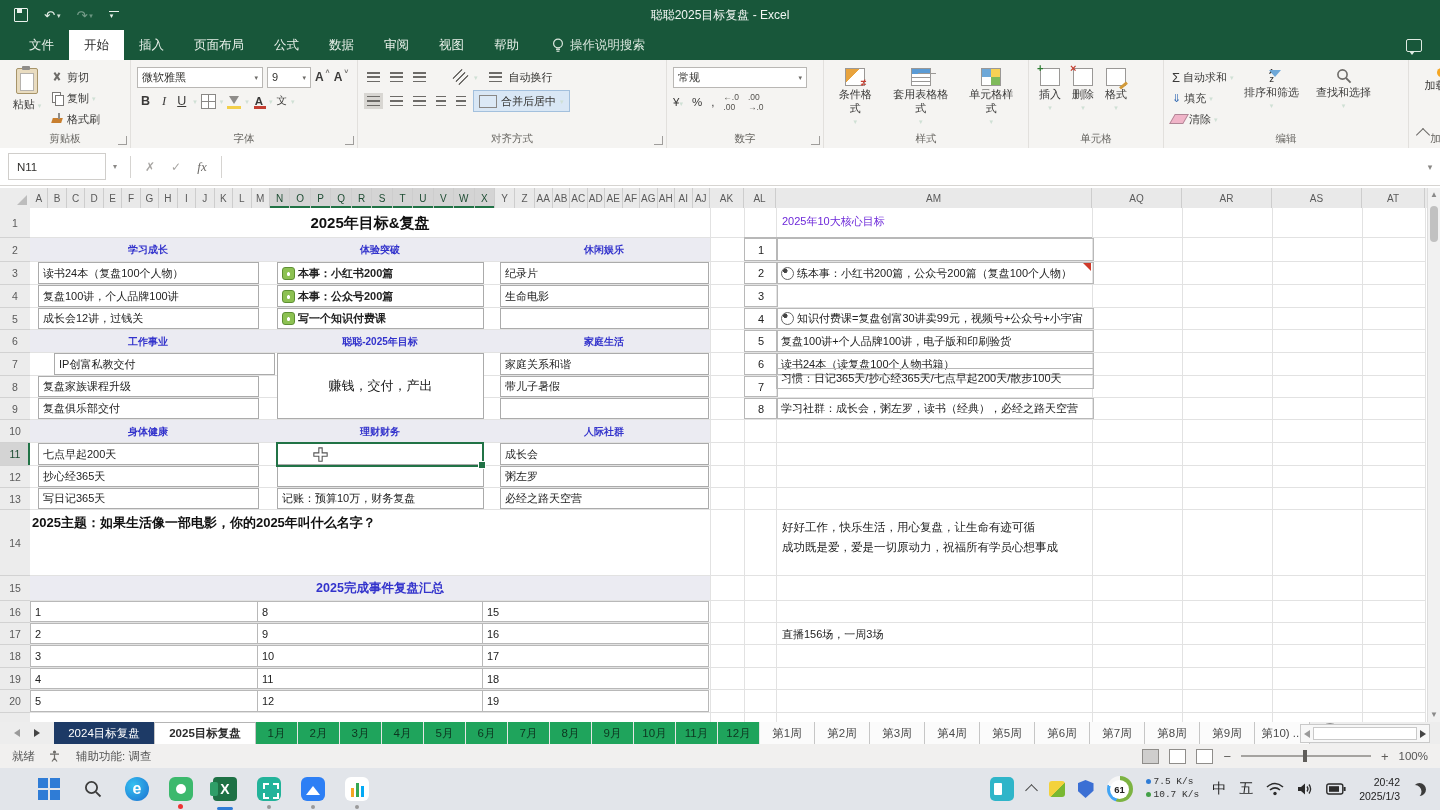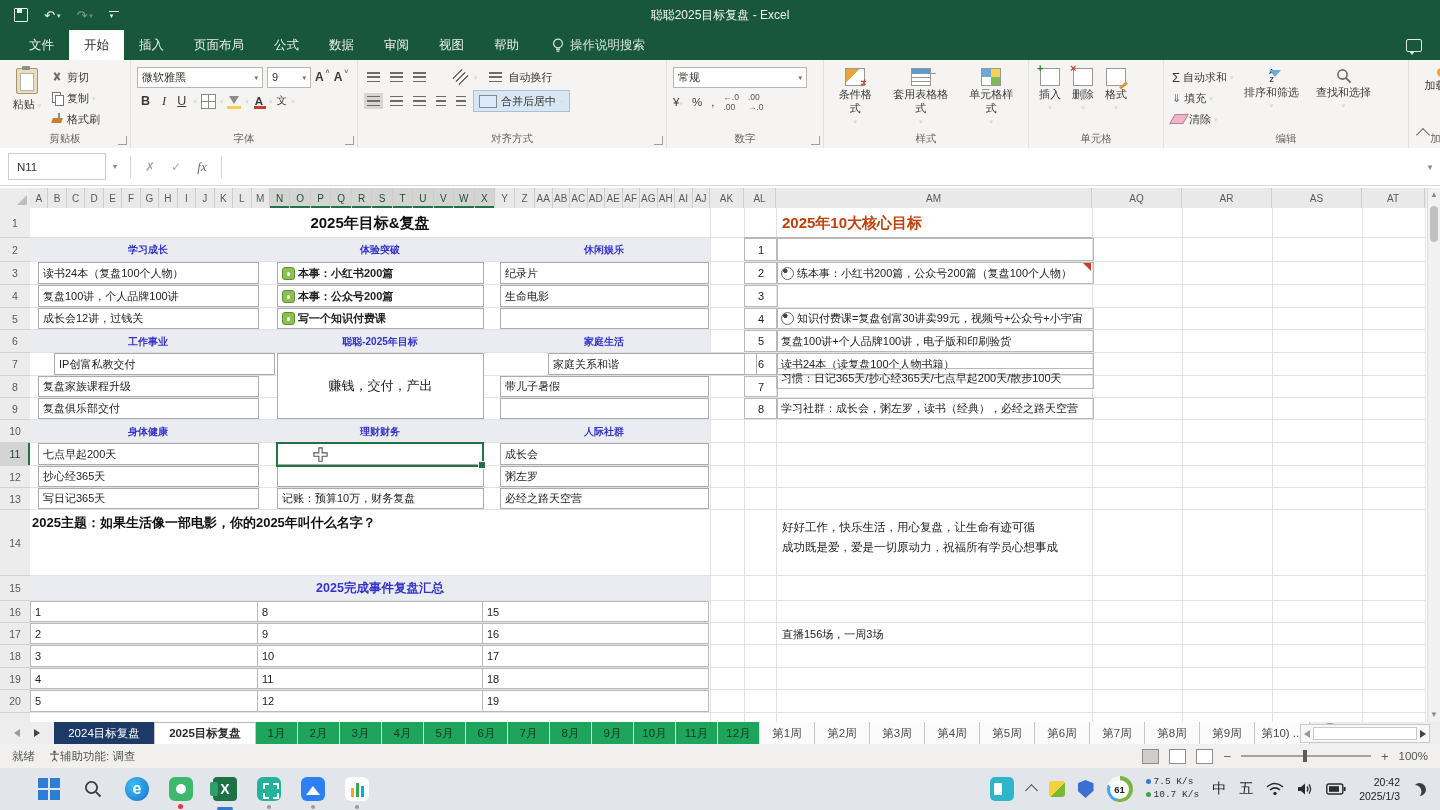--- a/index.html
+++ b/index.html
@@ -536,21 +536,21 @@
       <div class="gl" style="left: 0px; top: 504px; width: 1395px; height: 1px;"></div>
       <div class="gl" style="left: 680px; top: 0px; width: 1px; height: 514px;"></div>
       <div class="gl" style="left: 714px; top: 0px; width: 1px; height: 514px;"></div>
       <div class="gl" style="left: 746px; top: 0px; width: 1px; height: 514px;"></div>
       <div class="gl" style="left: 1062px; top: 0px; width: 1px; height: 514px;"></div>
       <div class="gl" style="left: 1152px; top: 0px; width: 1px; height: 514px;"></div>
       <div class="gl" style="left: 1242px; top: 0px; width: 1px; height: 514px;"></div>
       <div class="gl" style="left: 1332px; top: 0px; width: 1px; height: 514px;"></div>
       <div class="gl" style="left: 1395px; top: 0px; width: 1px; height: 514px;"></div>
       <div class="freetxt" style="left: 0px; top: 0px; width: 680px; height: 30px; line-height: 30px; text-align: center; font-weight: bold; font-size: 15px; color: rgb(17, 17, 17);">2025年目标&amp;复盘</div>
-      <div class="freetxt" style="left: 752px; top: 6px; font-weight: bold; font-size: 15px; color: #c2410c;">2025年10大核心目标</div>
+      <div class="freetxt" style="left: 752px; top: 6px; font-weight: normal; font-size: 11px; color: #6d28d9;">2025年10大核心目标</div>
       <div class="band" style="left: 0px; top: 30px; width: 680px; height: 23px;"></div>
       <div class="bandtxt" style="left: 118px; top: 30px; height: 24px; line-height: 24px;">学习成长</div>
       <div class="bandtxt" style="left: 350px; top: 30px; height: 24px; line-height: 24px;">体验突破</div>
       <div class="bandtxt" style="left: 574px; top: 30px; height: 24px; line-height: 24px;">休闲娱乐</div>
       <div class="cellbox" style="left: 8px; top: 54px; width: 211px; height: 20px;">读书24本（复盘100个人物）</div>
       <div class="cellbox" style="left: 470px; top: 54px; width: 199px; height: 20px;">纪录片</div>
       <div class="cellbox" style="left: 247px; top: 54px; width: 197px; height: 20px;">
         <span class="chip green"></span>
         <span style="font-weight: bold;">本事：小红书200篇</span>
       </div>
@@ -564,21 +564,21 @@
       <div class="cellbox" style="left: 470px; top: 100px; width: 199px; height: 19px;"></div>
       <div class="cellbox" style="left: 247px; top: 100px; width: 197px; height: 19px;">
         <span class="chip green"></span>
         <span style="font-weight: bold;">写一个知识付费课</span>
       </div>
       <div class="band" style="left: 0px; top: 122px; width: 680px; height: 22px;"></div>
       <div class="bandtxt" style="left: 118px; top: 122px; height: 23px; line-height: 23px;">工作事业</div>
       <div class="bandtxt" style="left: 350px; top: 122px; height: 23px; line-height: 23px;">聪聪-2025年目标</div>
       <div class="bandtxt" style="left: 574px; top: 122px; height: 23px; line-height: 23px;">家庭生活</div>
       <div class="cellbox" style="left: 24px; top: 145px; width: 211px; height: 20px;">IP创富私教交付</div>
-      <div class="cellbox" style="left: 470px; top: 145px; width: 199px; height: 20px; margin-left: 48px;">家庭关系和谐</div>
+      <div class="cellbox" style="left: 470px; top: 145px; width: 199px; height: 20px;">家庭关系和谐</div>
       <div class="cellbox" style="left: 8px; top: 168px; width: 211px; height: 19px;">复盘家族课程升级</div>
       <div class="cellbox" style="left: 470px; top: 168px; width: 199px; height: 19px;">带儿子暑假</div>
       <div class="cellbox" style="left: 8px; top: 190px; width: 211px; height: 19px;">复盘俱乐部交付</div>
       <div class="cellbox" style="left: 470px; top: 190px; width: 199px; height: 19px;"></div>
       <div class="cellbox" style="left: 247px; top: 145px; width: 197px; height: 64px; justify-content: center; font-size: 13px;">赚钱，交付，产出</div>
       <div class="band" style="left: 0px; top: 212px; width: 680px; height: 22px;"></div>
       <div class="bandtxt" style="left: 118px; top: 212px; height: 23px; line-height: 23px;">身体健康</div>
       <div class="bandtxt" style="left: 350px; top: 212px; height: 23px; line-height: 23px;">理财财务</div>
       <div class="bandtxt" style="left: 574px; top: 212px; height: 23px; line-height: 23px;">人际社群</div>
       <div class="cellbox" style="left: 8px; top: 235px; width: 211px; height: 20px;">七点早起200天</div>
@@ -692,21 +692,21 @@
     <div class="hscroll">
       <span class="tri-l"></span>
       <span class="hs-thumb"></span>
       <span class="tri-r"></span>
     </div>
   </div>
 
   <div class="statusbar">
     <div class="sb-left">
       <span>就绪</span>
-      <span style="display:flex;align-items:center;gap:0">
+      <span style="display:flex;align-items:center;gap:16px">
         <svg width="11" height="12" viewBox="0 0 11 12">
             <circle cx="5.5" cy="2" r="1.6" fill="#6d6b68"></circle>
             <path d="M1 4.2h9M5.5 4.2v4M5.5 8.2L3 11.5M5.5 8.2L8 11.5" stroke="#6d6b68" stroke-width="1.2" fill="none"></path>
           </svg>
         <span>辅助功能: 调查</span>
       </span>
     </div>
     <div class="sb-right">
       <span class="viewic active"></span>
       <span class="viewic"></span>

